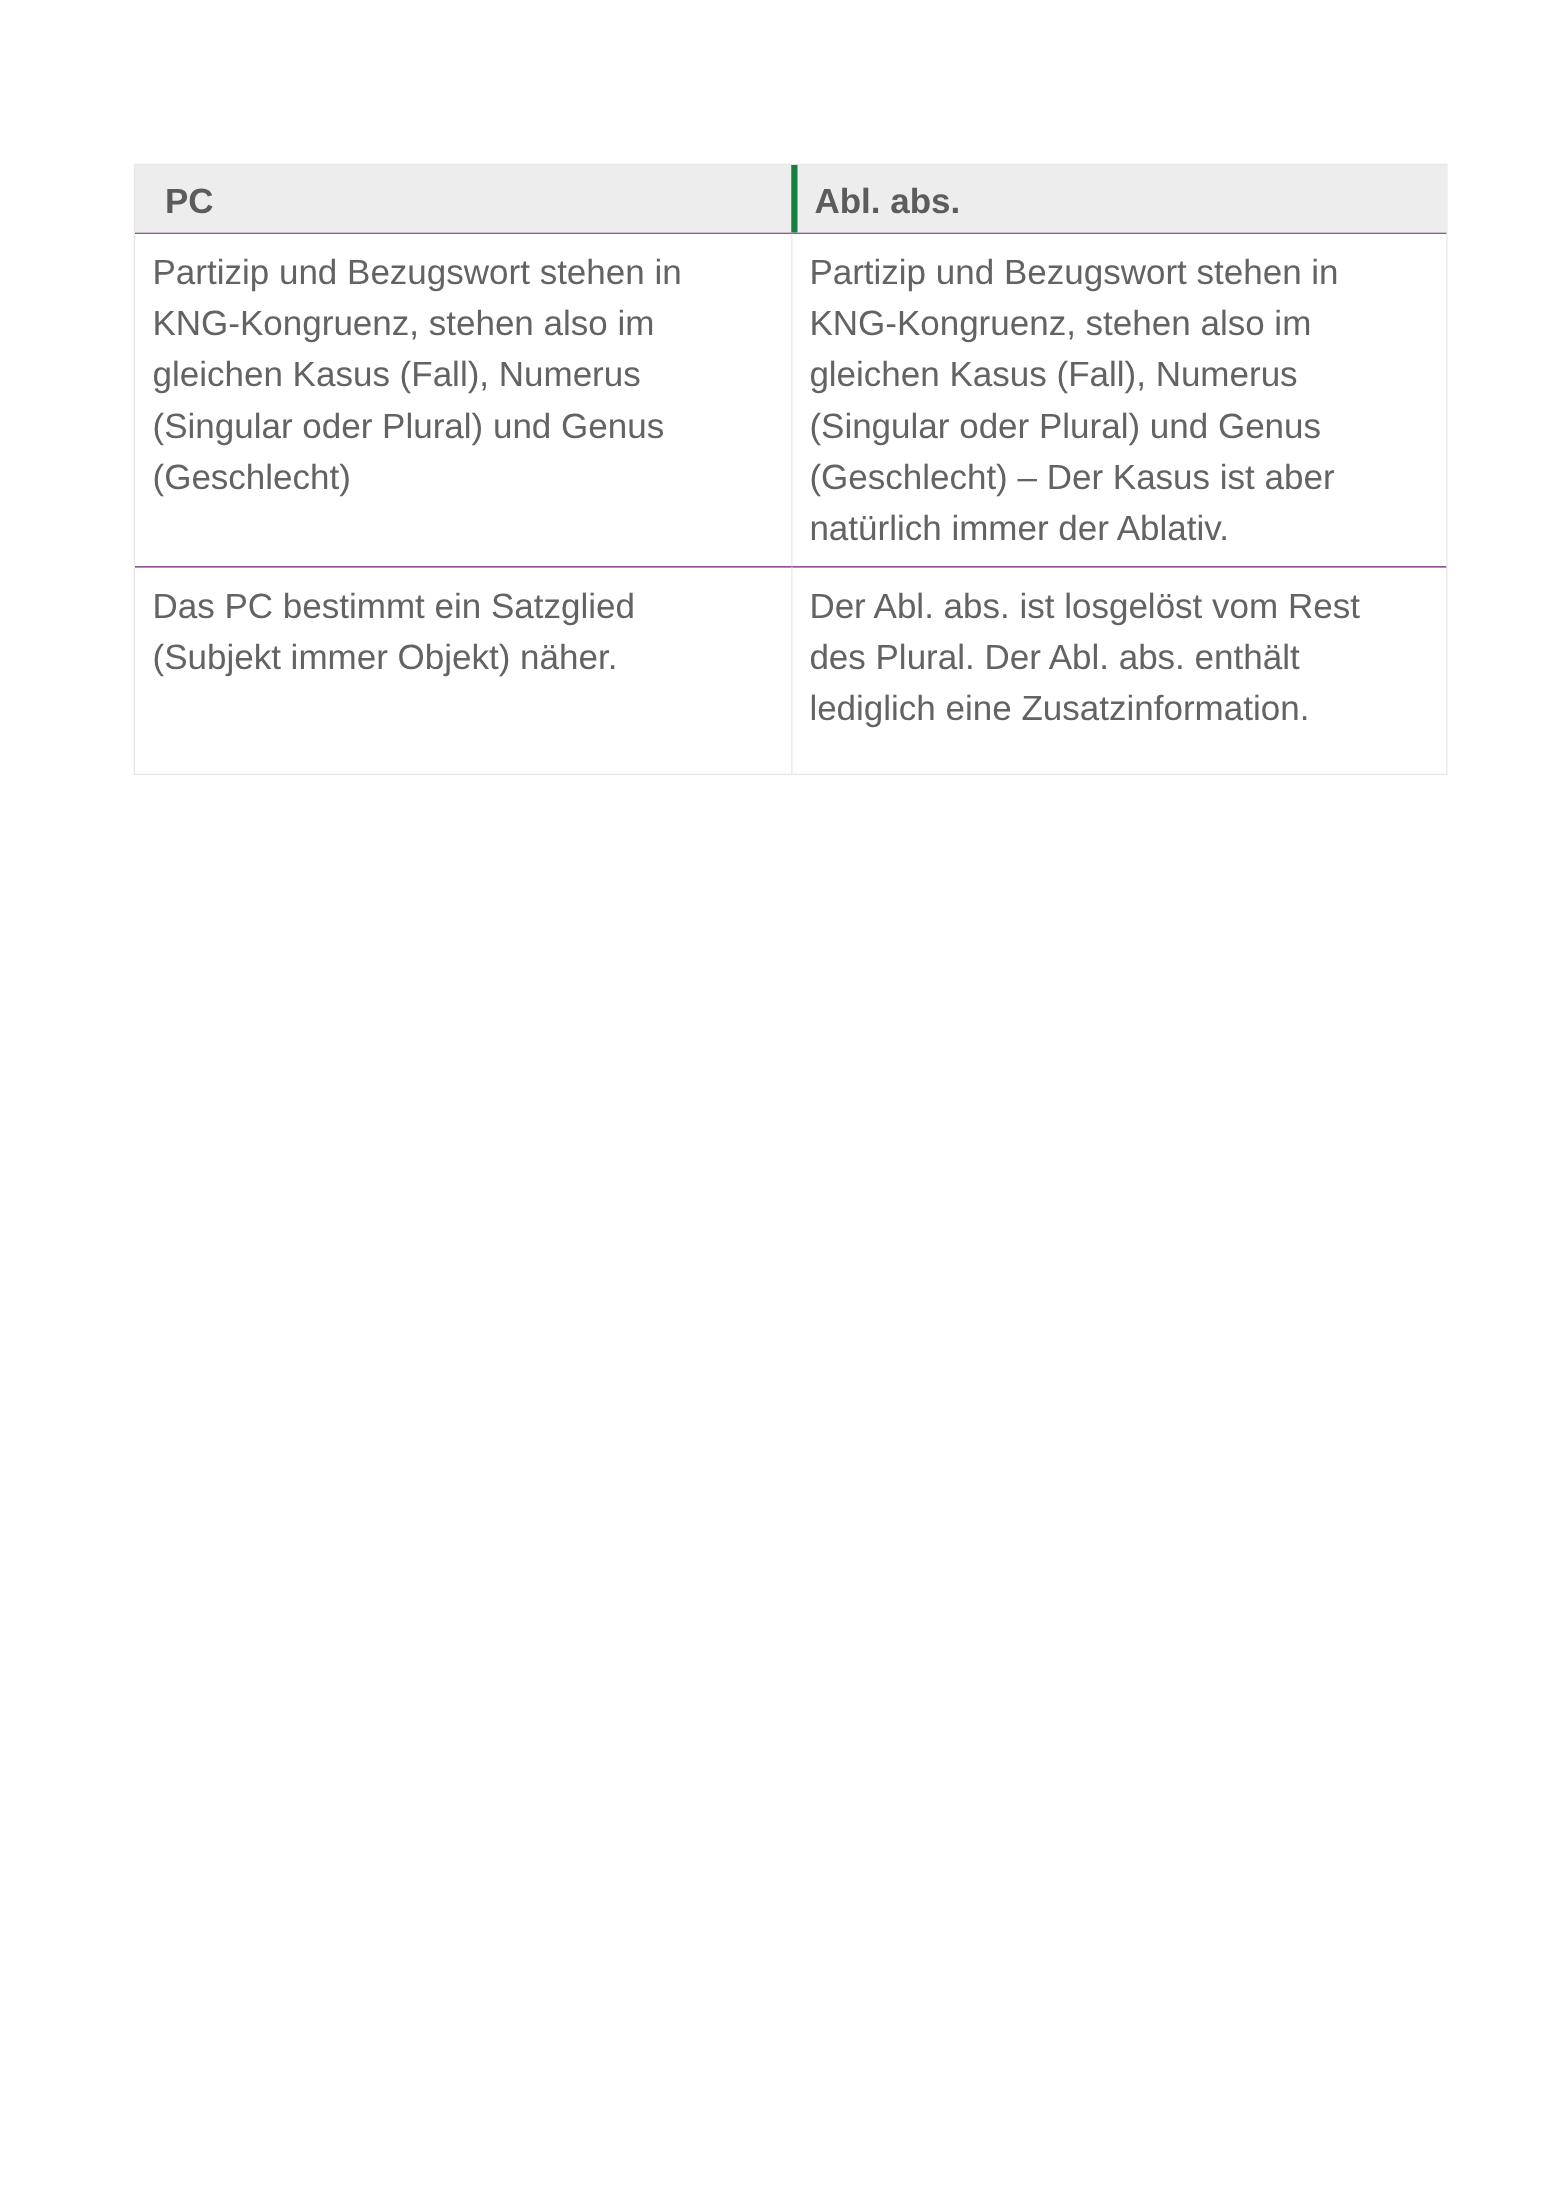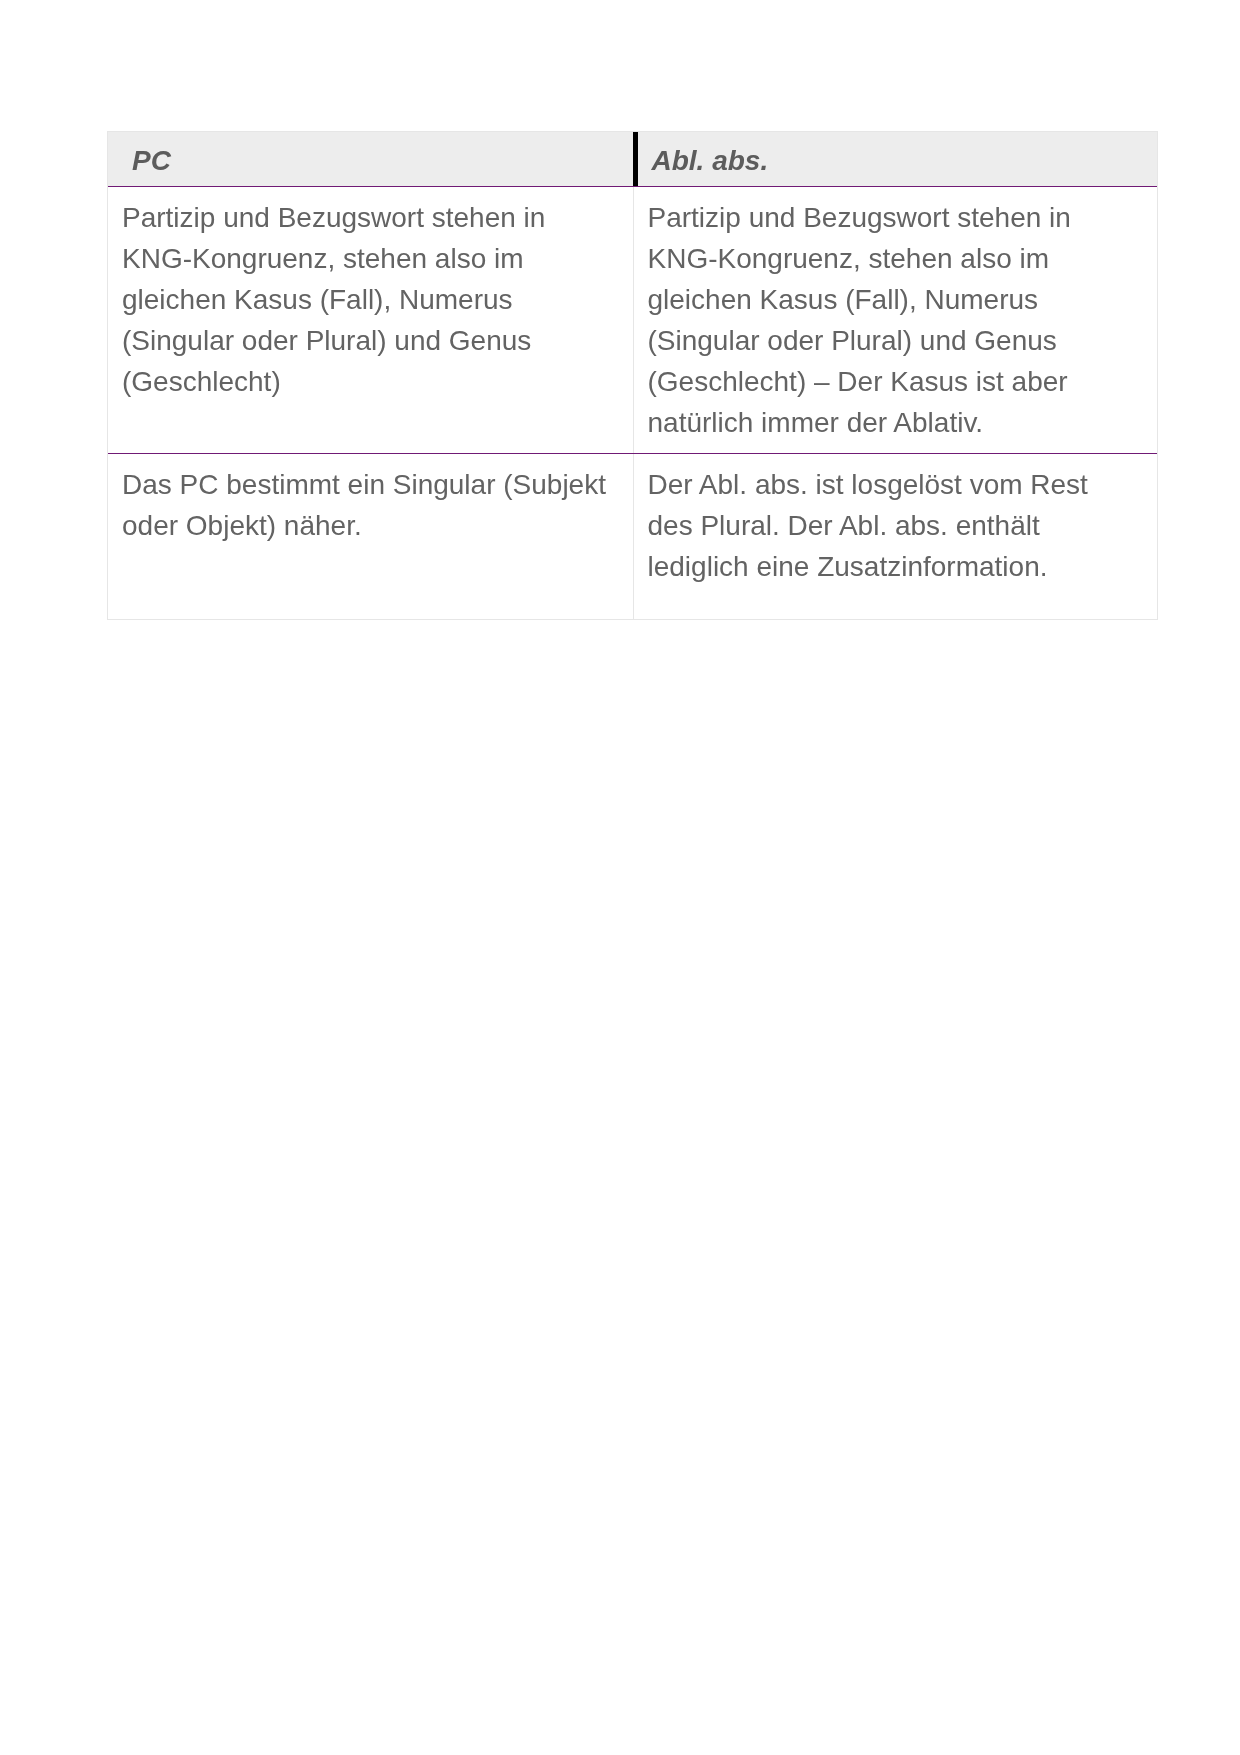--- a/index.html
+++ b/index.html
@@ -30,24 +30,23 @@
     width: 50%;
     box-sizing: border-box;
   }
   .thead .cell {
     background: #ededed;
     font-weight: 700;
     color: #5c5c5c;
     height: 54px;
     padding: 8px 20px 0 24px;
     overflow: hidden;
-    font-style: italic;
   }
   .thead .cell + .cell {
-    border-left: 5px solid #000000;
+    border-left: 5px solid #15803d;
     padding-left: 14px;
   }
   .tbody .cell {
     padding: 10px 20px 10px 14px;
   }
   .tbody .cell + .cell {
     border-left: 1px solid #e6e6e6;
   }
   .tbody.trow {
     border-top: 1px solid #701a75;
@@ -65,18 +64,18 @@
       <div class="cell">PC</div>
       <div class="cell">Abl. abs.</div>
     </div>
 
     <div class="trow tbody trow-1">
       <div class="cell">Partizip und Bezugswort stehen in KNG-Kongruenz, stehen also im gleichen Kasus (Fall), Numerus (Singular oder Plural) und Genus (Geschlecht)</div>
       <div class="cell">Partizip und Bezugswort stehen in KNG-Kongruenz, stehen also im gleichen Kasus (Fall), Numerus (Singular oder Plural) und Genus (Geschlecht) – Der Kasus ist aber natürlich immer der Ablativ.</div>
     </div>
 
     <div class="trow tbody trow-2">
-      <div class="cell">Das PC bestimmt ein Singular (Subjekt oder Objekt) näher.</div>
+      <div class="cell">Das PC bestimmt ein Satzglied (Subjekt immer Objekt) näher.</div>
       <div class="cell">Der Abl. abs. ist losgelöst vom Rest des Plural. Der Abl. abs. enthält lediglich eine Zusatzinformation.</div>
     </div>
 
   </div>
 </div>
 
 </body></html>

